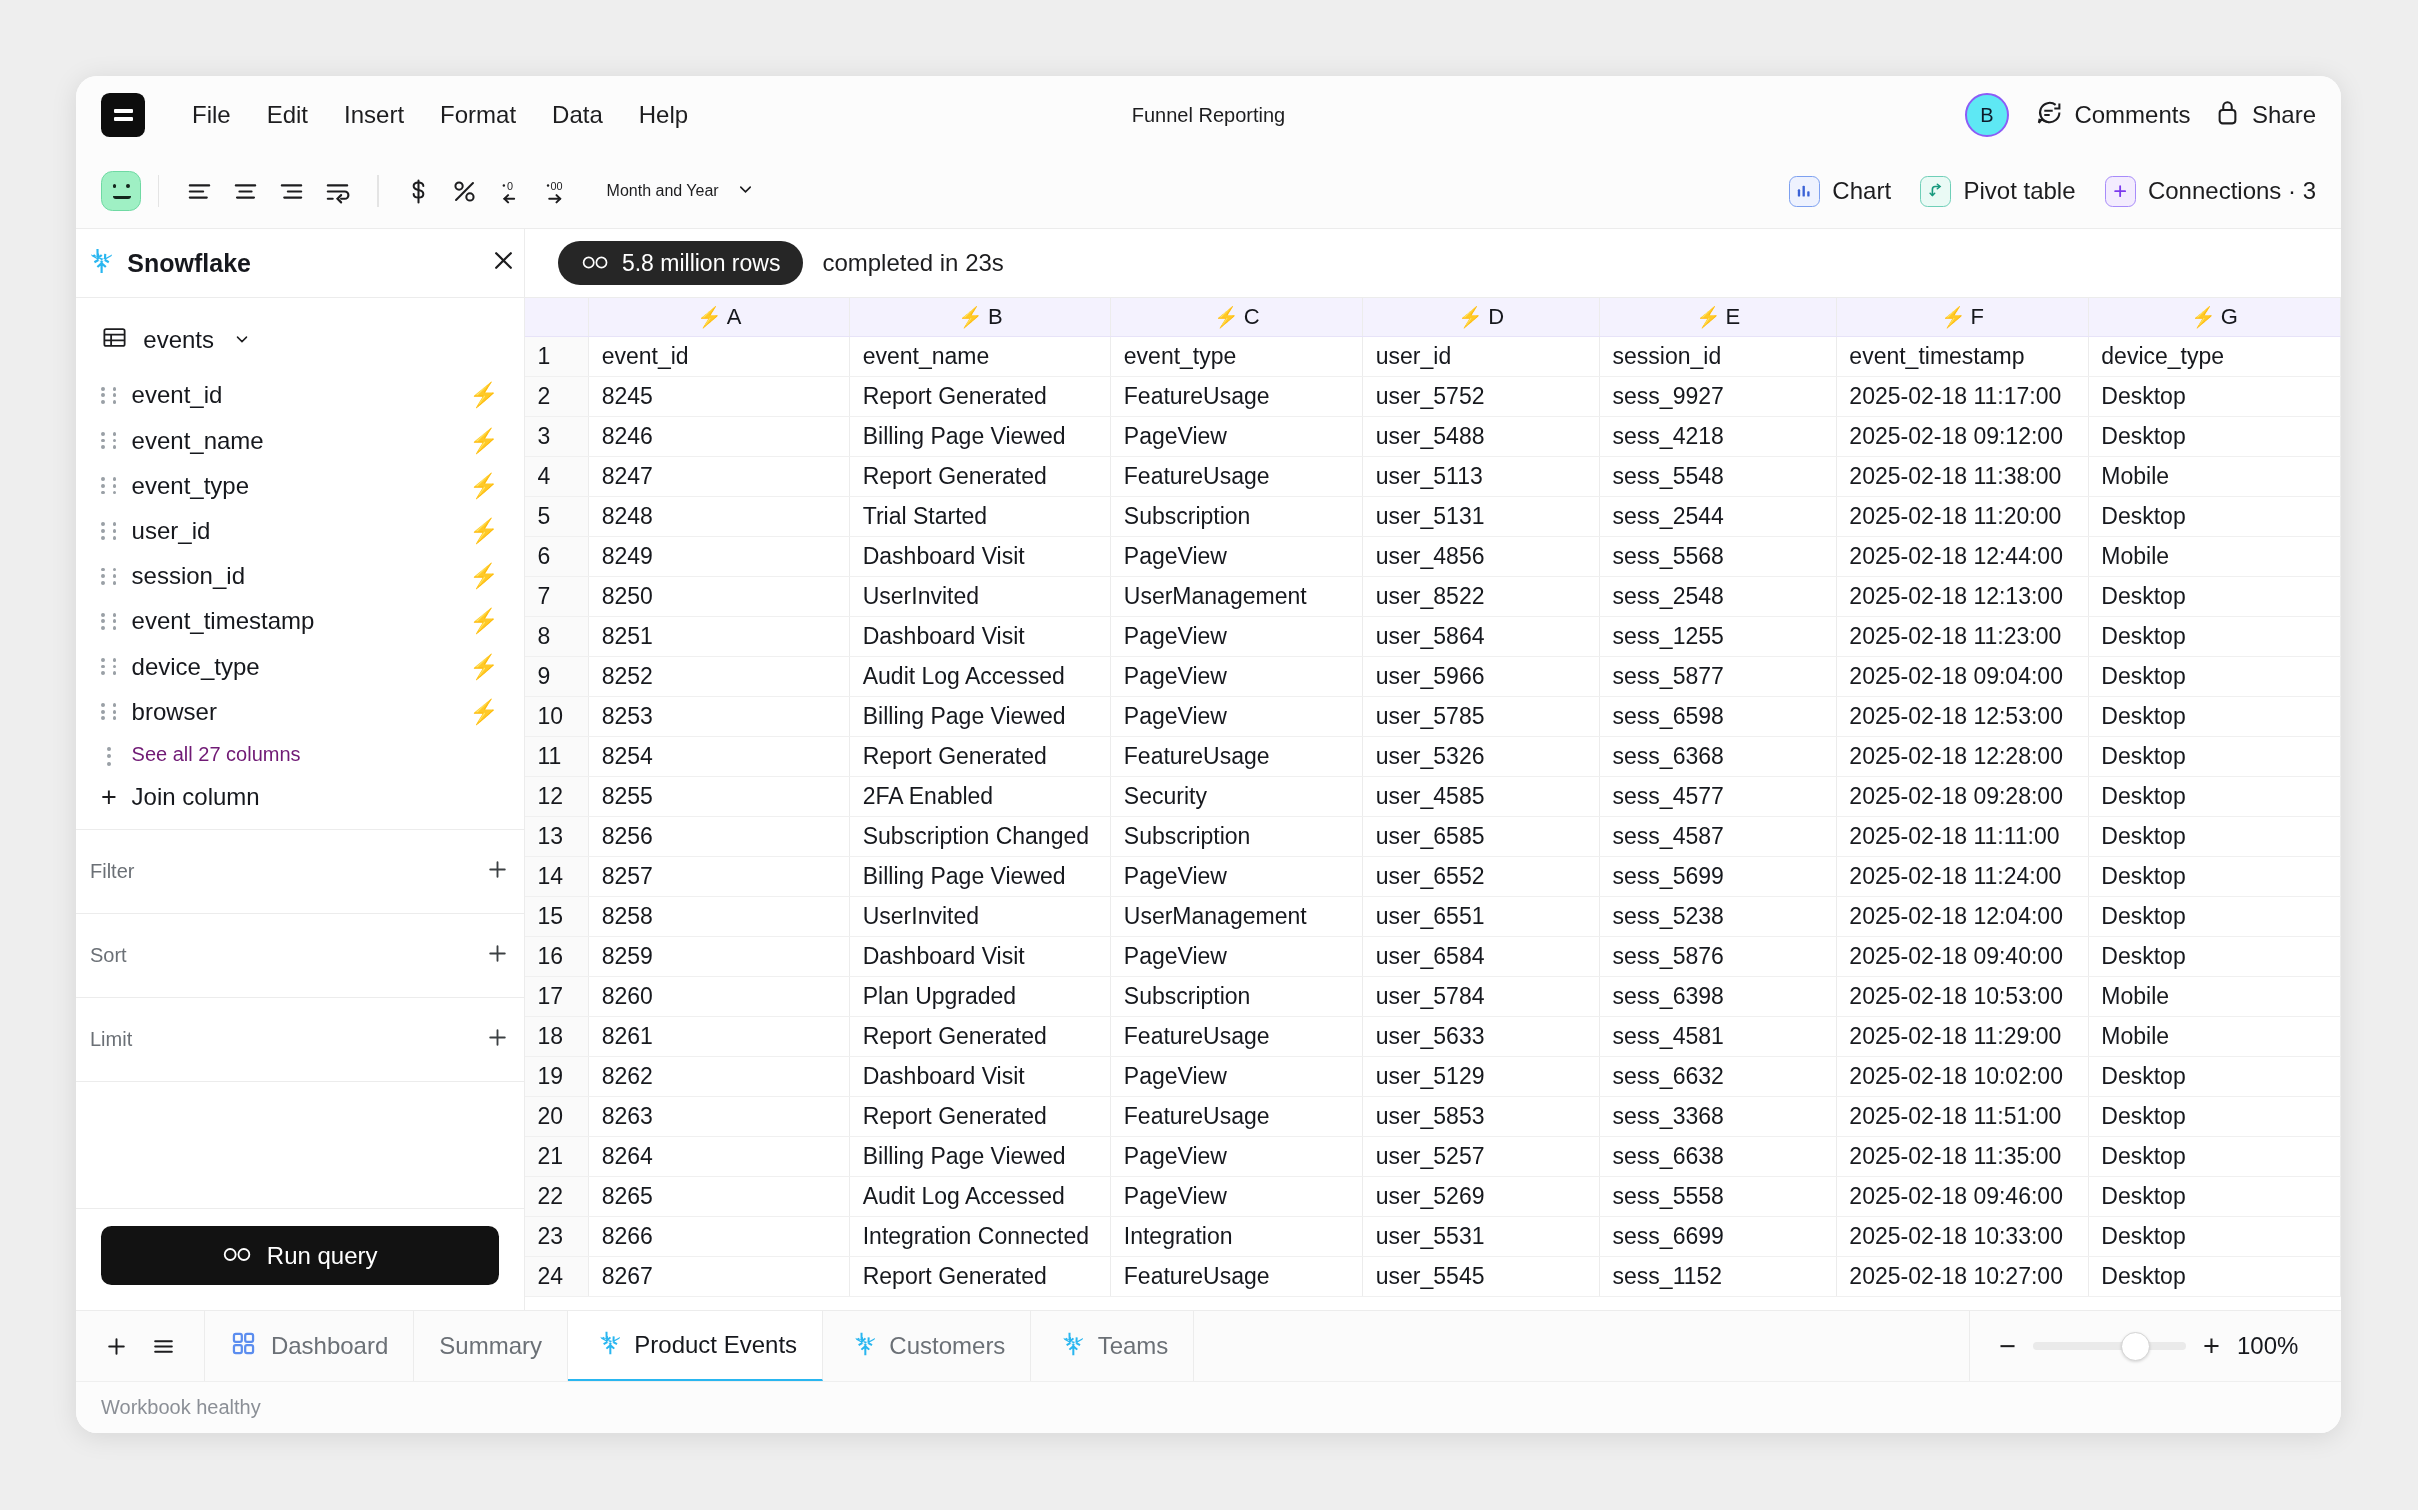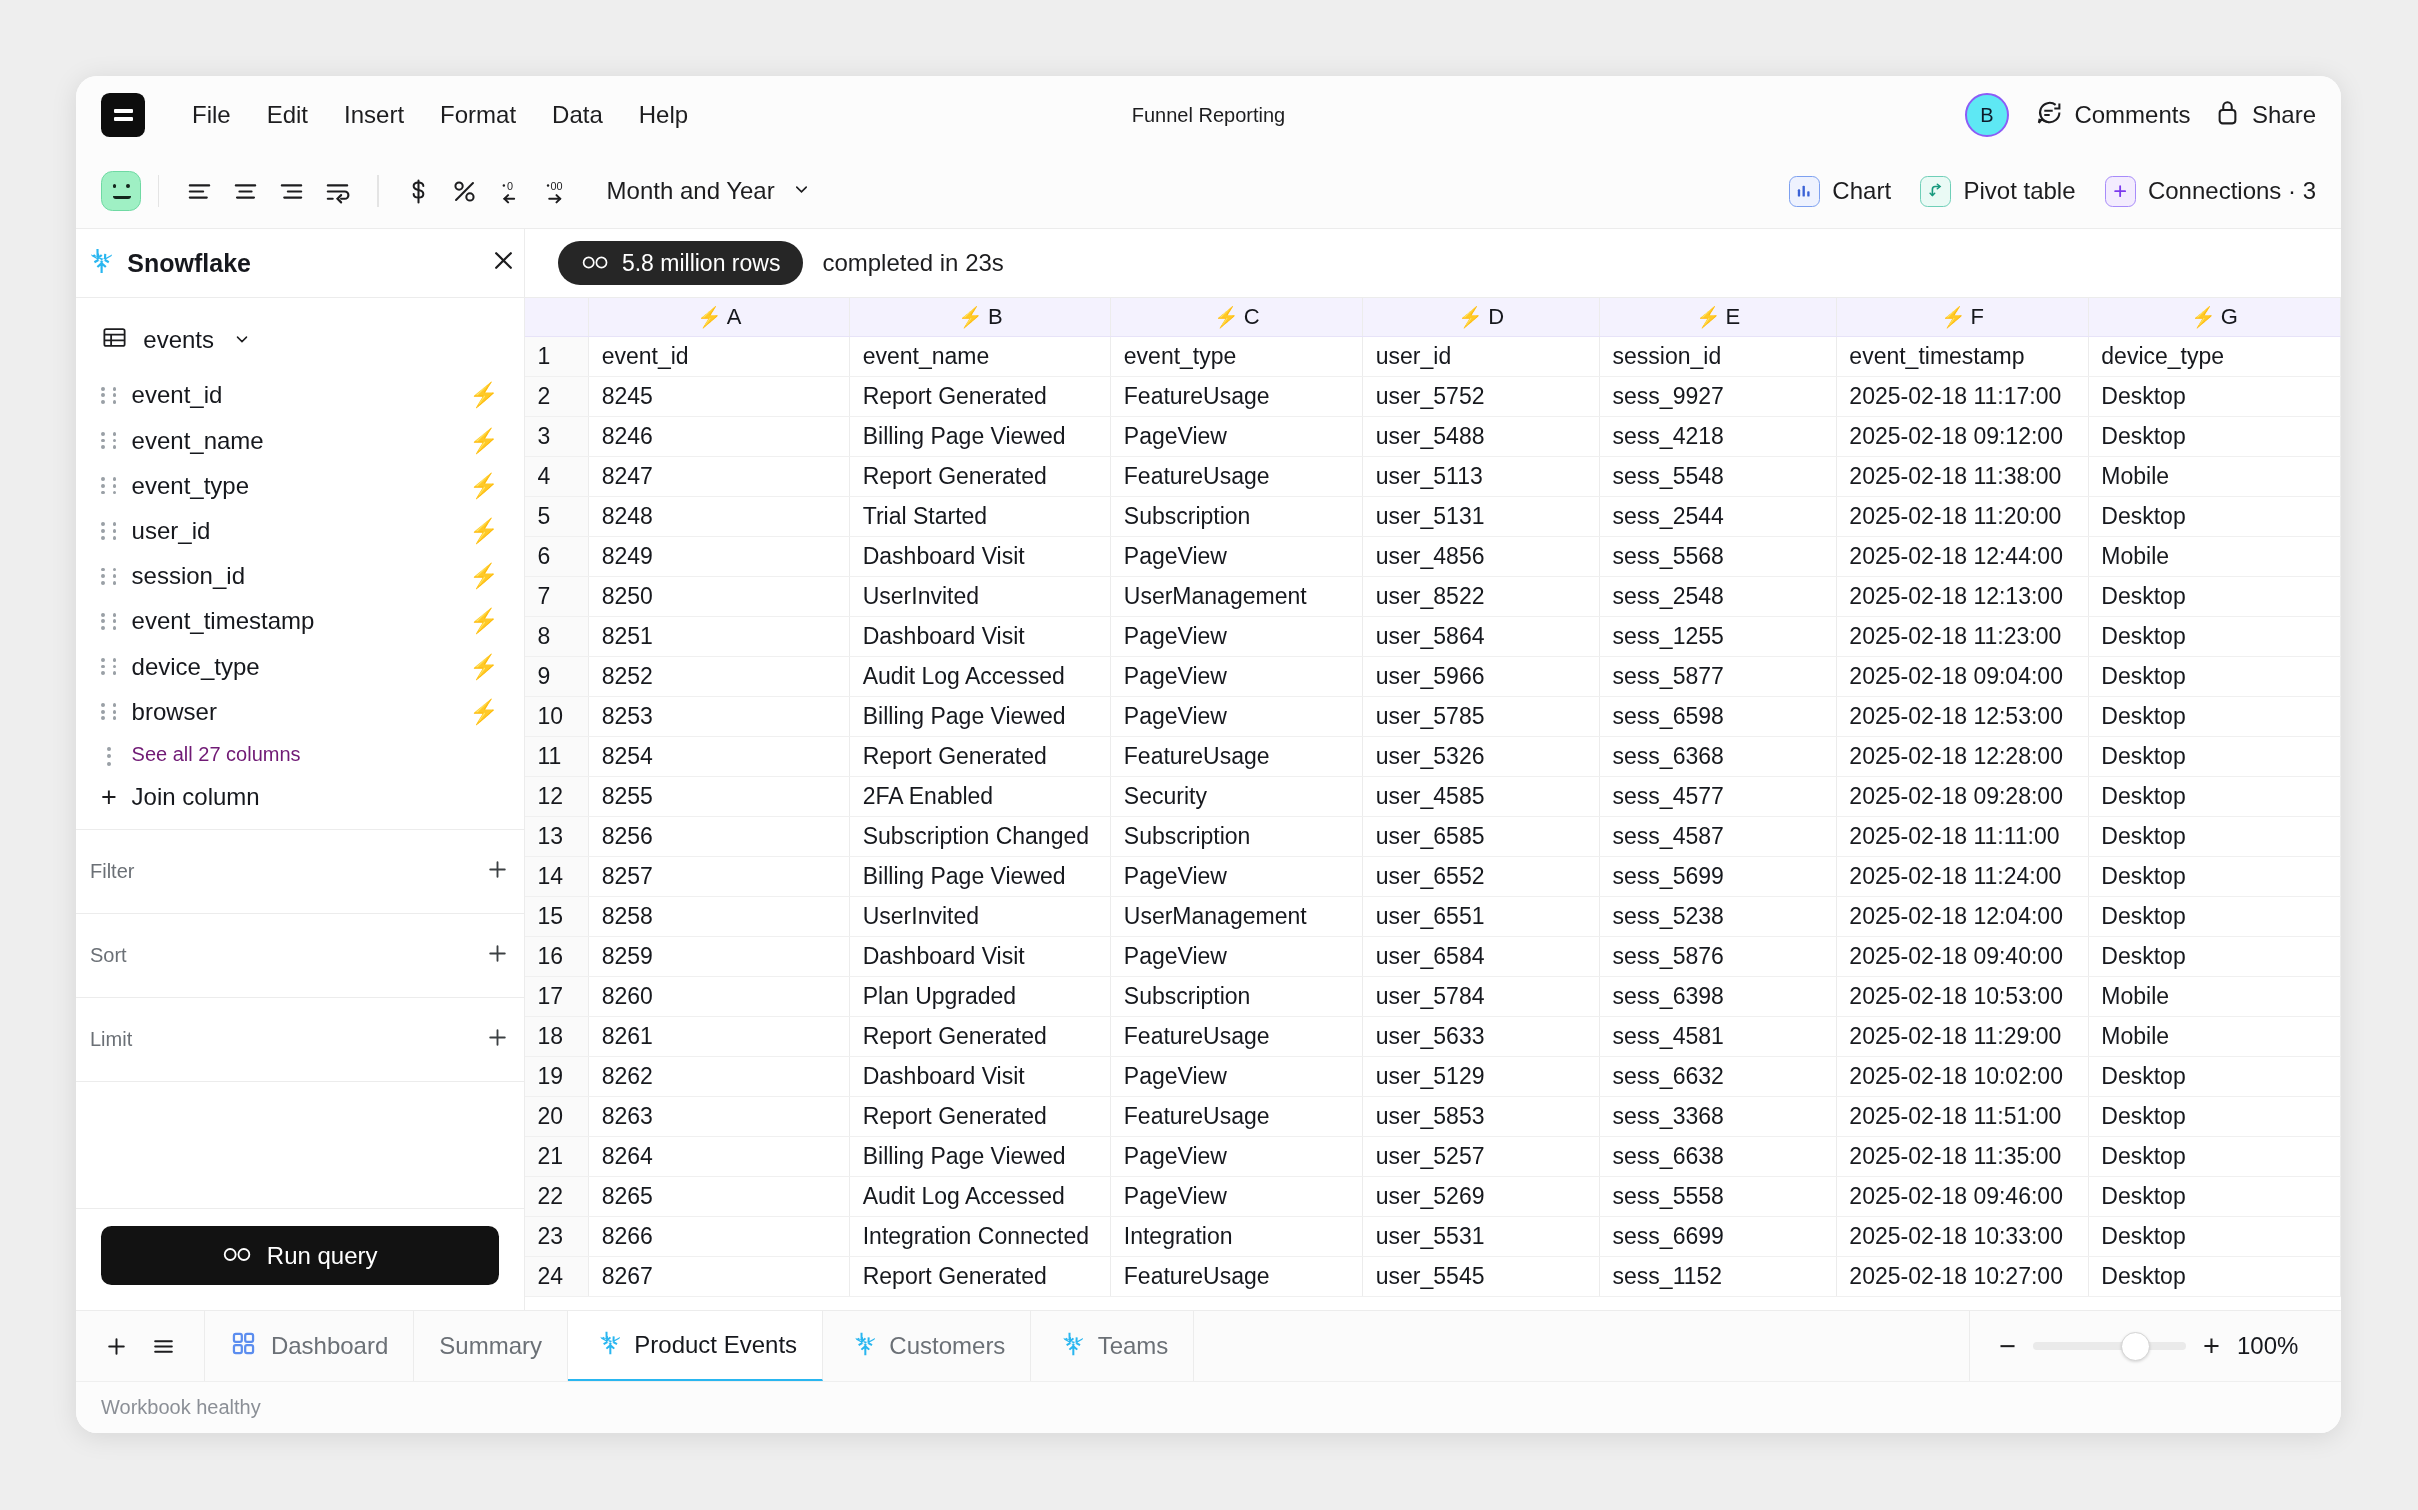--- a/index.html
+++ b/index.html
@@ -81,21 +81,21 @@
     position: absolute; bottom: 11.5px; left: 10.5px;
     width: 18px; height: 2.9px; background: #13261c; border-radius: 0 0 2.9px 2.9px;
   }
   .tdiv { width: 1.4px; height: 32.5px; background: #e4e4e4; margin: 0 17px; }
   .tbtn {
     width: 46px; height: 42px; display: flex; align-items: center; justify-content: center;
     border-radius: 6.7px; cursor: default; color: #1d1d1f;
   }
   .fmt-sel {
     display: flex; align-items: center; gap: 17px;
-    font-size: 24px; color: #1d1d1f; padding: 5.7px 13.4px; border-radius: 6.7px;
+    font-size: 16px; color: #1d1d1f; padding: 5.7px 13.4px; border-radius: 6.7px;
     margin-left: 13.4px; cursor: default; white-space: nowrap;
   }
   .tb-right { margin-left: auto; display: flex; align-items: center; gap: 29px; }
   .pill-btn { display: flex; align-items: center; gap: 12.4px; font-size: 24px; color: #1d1d1f; cursor: default; white-space: nowrap; }
   .sq-ico {
     width: 31px; height: 31px; border-radius: 7.6px;
     display: flex; align-items: center; justify-content: center;
     border: 1.4px solid; font-size: 17px;
   }
   .sq-blue { border-color: #7da0f0; background: #eef2fe; color: #3b62d6; }

